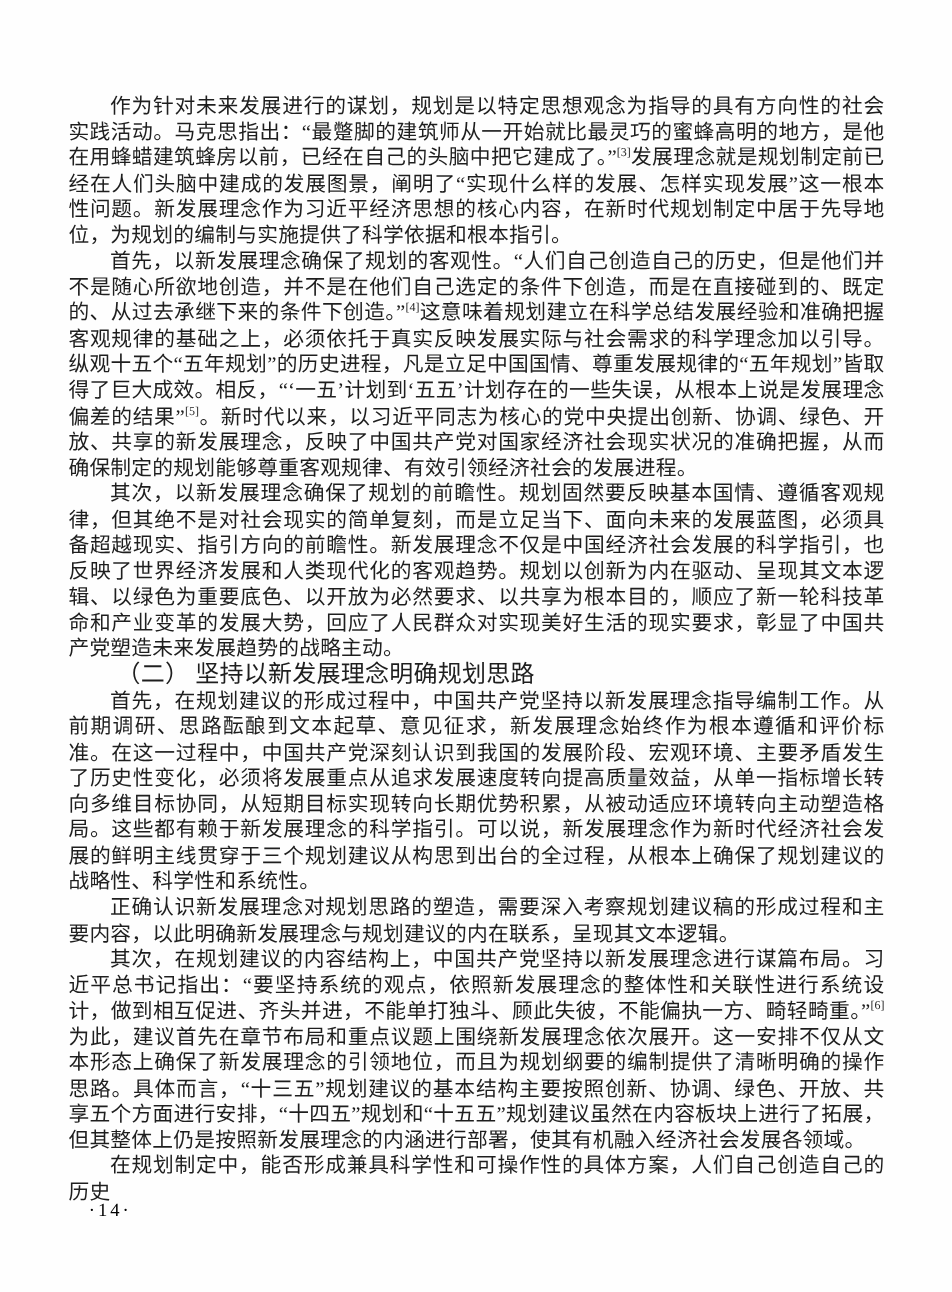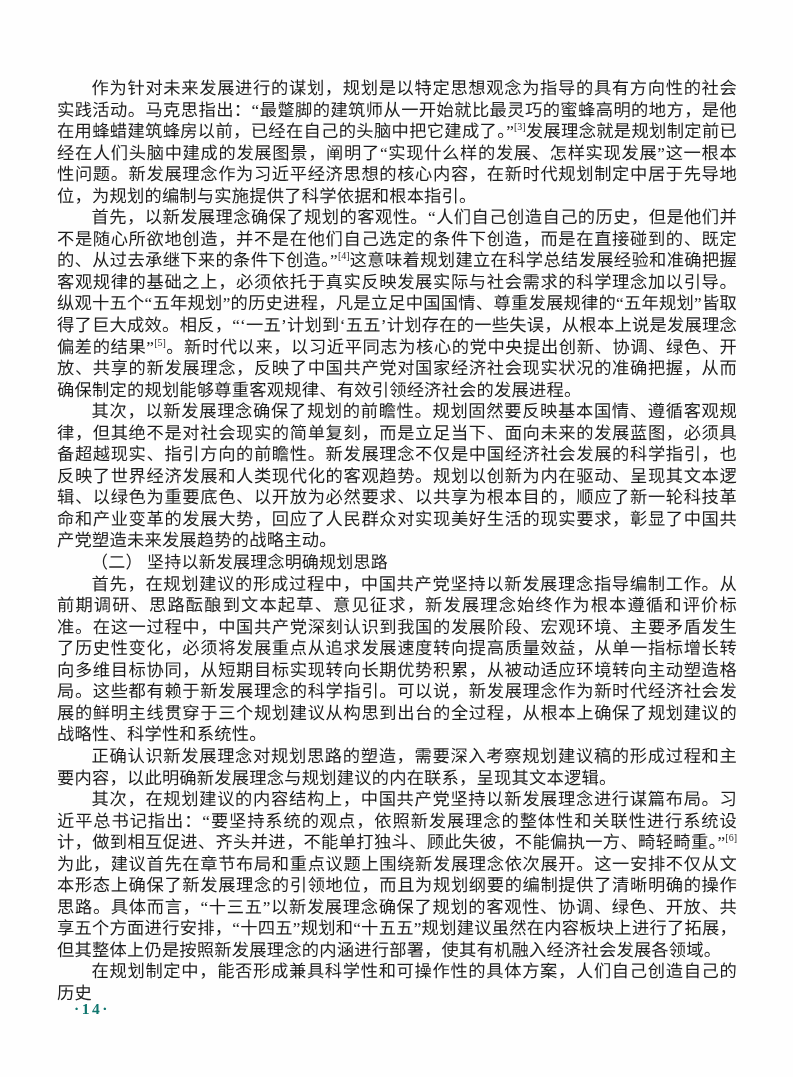--- a/index.html
+++ b/index.html
@@ -33,54 +33,53 @@
   }
   .para sup {
     font-size: 10px;
     line-height: 0;
     vertical-align: super;
     letter-spacing: 0;
   }
   .section-heading {
     margin: 0;
     text-indent: 2em;
-    font-size: 17px;
+    font-size: 20px;
     line-height: 21.55px;
     text-align: left;
     letter-spacing: 0.2px;
   }
   .page-number {
     position: absolute;
     left: 74px;
     top: 1000px;
     font-size: 15.5px;
     letter-spacing: 2.5px;
-    color: #0f766e;
-    font-weight: bold;
+    color: #000000;
   }
 </style>
 </head>
 <body>
 
 <div class="page">
   <main class="text-block">
 
     <p class="para"><span>作为针对未来发展进行的谋划，规划是以特定思想观念为指导的具有方向性的社会实践活动。马克思指出：“最蹩脚的建筑师从一开始就比最灵巧的蜜蜂高明的地方，是他在用蜂蜡建筑蜂房以前，已经在自己的头脑中把它建成了。”</span><sup>[3]</sup><span>发展理念就是规划制定前已经在人们头脑中建成的发展图景，阐明了“实现什么样的发展、怎样实现发展”这一根本性问题。新发展理念作为习近平经济思想的核心内容，在新时代规划制定中居于先导地位，为规划的编制与实施提供了科学依据和根本指引。</span></p>
 
     <p class="para"><span>首先，以新发展理念确保了规划的客观性。“人们自己创造自己的历史，但是他们并不是随心所欲地创造，并不是在他们自己选定的条件下创造，而是在直接碰到的、既定的、从过去承继下来的条件下创造。”</span><sup>[4]</sup><span>这意味着规划建立在科学总结发展经验和准确把握客观规律的基础之上，必须依托于真实反映发展实际与社会需求的科学理念加以引导。纵观十五个“五年规划”的历史进程，凡是立足中国国情、尊重发展规律的“五年规划”皆取得了巨大成效。相反，“‘一五’计划到‘五五’计划存在的一些失误，从根本上说是发展理念偏差的结果”</span><sup>[5]</sup><span>。新时代以来，以习近平同志为核心的党中央提出创新、协调、绿色、开放、共享的新发展理念，反映了中国共产党对国家经济社会现实状况的准确把握，从而确保制定的规划能够尊重客观规律、有效引领经济社会的发展进程。</span></p>
 
     <p class="para">其次，以新发展理念确保了规划的前瞻性。规划固然要反映基本国情、遵循客观规律，但其绝不是对社会现实的简单复刻，而是立足当下、面向未来的发展蓝图，必须具备超越现实、指引方向的前瞻性。新发展理念不仅是中国经济社会发展的科学指引，也反映了世界经济发展和人类现代化的客观趋势。规划以创新为内在驱动、呈现其文本逻辑、以绿色为重要底色、以开放为必然要求、以共享为根本目的，顺应了新一轮科技革命和产业变革的发展大势，回应了人民群众对实现美好生活的现实要求，彰显了中国共产党塑造未来发展趋势的战略主动。</p>
 
     <p class="section-heading">（二） 坚持以新发展理念明确规划思路</p>
 
     <p class="para">首先，在规划建议的形成过程中，中国共产党坚持以新发展理念指导编制工作。从前期调研、思路酝酿到文本起草、意见征求，新发展理念始终作为根本遵循和评价标准。在这一过程中，中国共产党深刻认识到我国的发展阶段、宏观环境、主要矛盾发生了历史性变化，必须将发展重点从追求发展速度转向提高质量效益，从单一指标增长转向多维目标协同，从短期目标实现转向长期优势积累，从被动适应环境转向主动塑造格局。这些都有赖于新发展理念的科学指引。可以说，新发展理念作为新时代经济社会发展的鲜明主线贯穿于三个规划建议从构思到出台的全过程，从根本上确保了规划建议的战略性、科学性和系统性。</p>
 
     <p class="para">正确认识新发展理念对规划思路的塑造，需要深入考察规划建议稿的形成过程和主要内容，以此明确新发展理念与规划建议的内在联系，呈现其文本逻辑。</p>
 
-    <p class="para"><span>其次，在规划建议的内容结构上，中国共产党坚持以新发展理念进行谋篇布局。习近平总书记指出：“要坚持系统的观点，依照新发展理念的整体性和关联性进行系统设计，做到相互促进、齐头并进，不能单打独斗、顾此失彼，不能偏执一方、畸轻畸重。”</span><sup>[6]</sup><span>为此，建议首先在章节布局和重点议题上围绕新发展理念依次展开。这一安排不仅从文本形态上确保了新发展理念的引领地位，而且为规划纲要的编制提供了清晰明确的操作思路。具体而言，“十三五”以新发展理念确保了规划的客观性、协调、绿色、开放、共享五个方面进行安排，“十四五”规划和“十五五”规划建议虽然在内容板块上进行了拓展，但其整体上仍是按照新发展理念的内涵进行部署，使其有机融入经济社会发展各领域。</span></p>
+    <p class="para"><span>其次，在规划建议的内容结构上，中国共产党坚持以新发展理念进行谋篇布局。习近平总书记指出：“要坚持系统的观点，依照新发展理念的整体性和关联性进行系统设计，做到相互促进、齐头并进，不能单打独斗、顾此失彼，不能偏执一方、畸轻畸重。”</span><sup>[6]</sup><span>为此，建议首先在章节布局和重点议题上围绕新发展理念依次展开。这一安排不仅从文本形态上确保了新发展理念的引领地位，而且为规划纲要的编制提供了清晰明确的操作思路。具体而言，“十三五”规划建议的基本结构主要按照创新、协调、绿色、开放、共享五个方面进行安排，“十四五”规划和“十五五”规划建议虽然在内容板块上进行了拓展，但其整体上仍是按照新发展理念的内涵进行部署，使其有机融入经济社会发展各领域。</span></p>
 
 
     <p class="para">在规划制定中，能否形成兼具科学性和可操作性的具体方案，人们自己创造自己的历史</p>
 
   </main>
 
   <div class="page-number">·14·</div>
 </div>
 
 </body></html>

